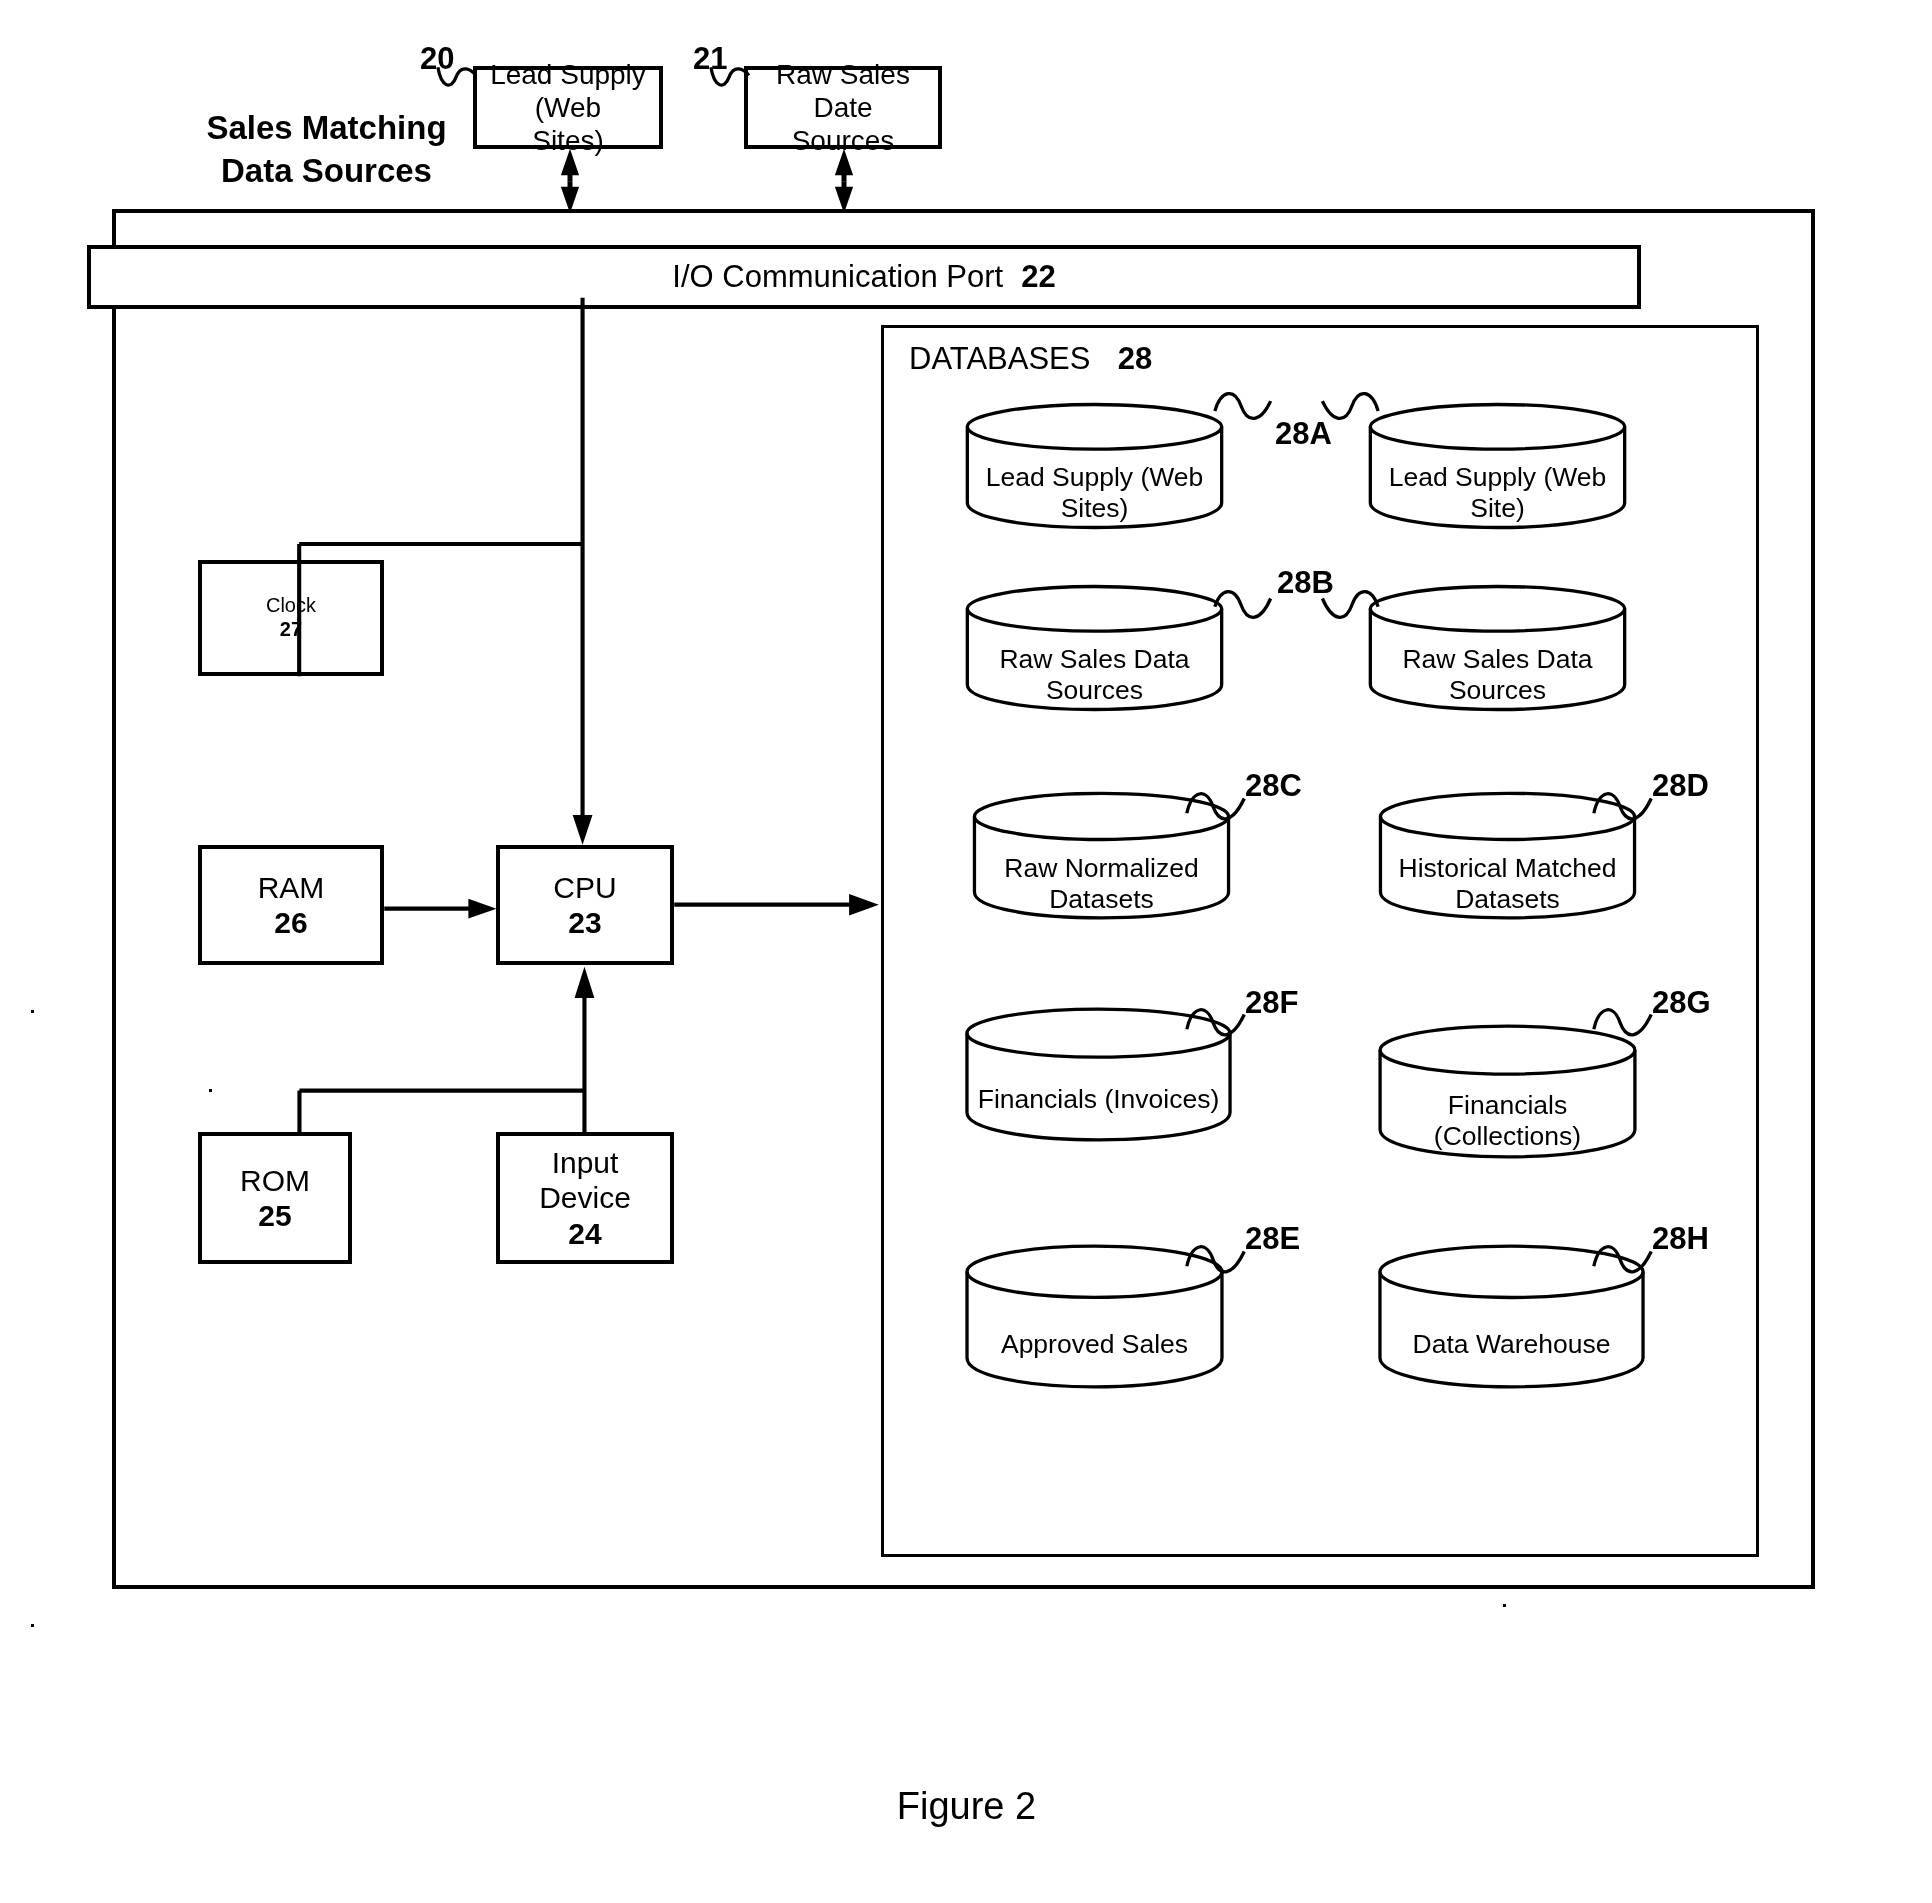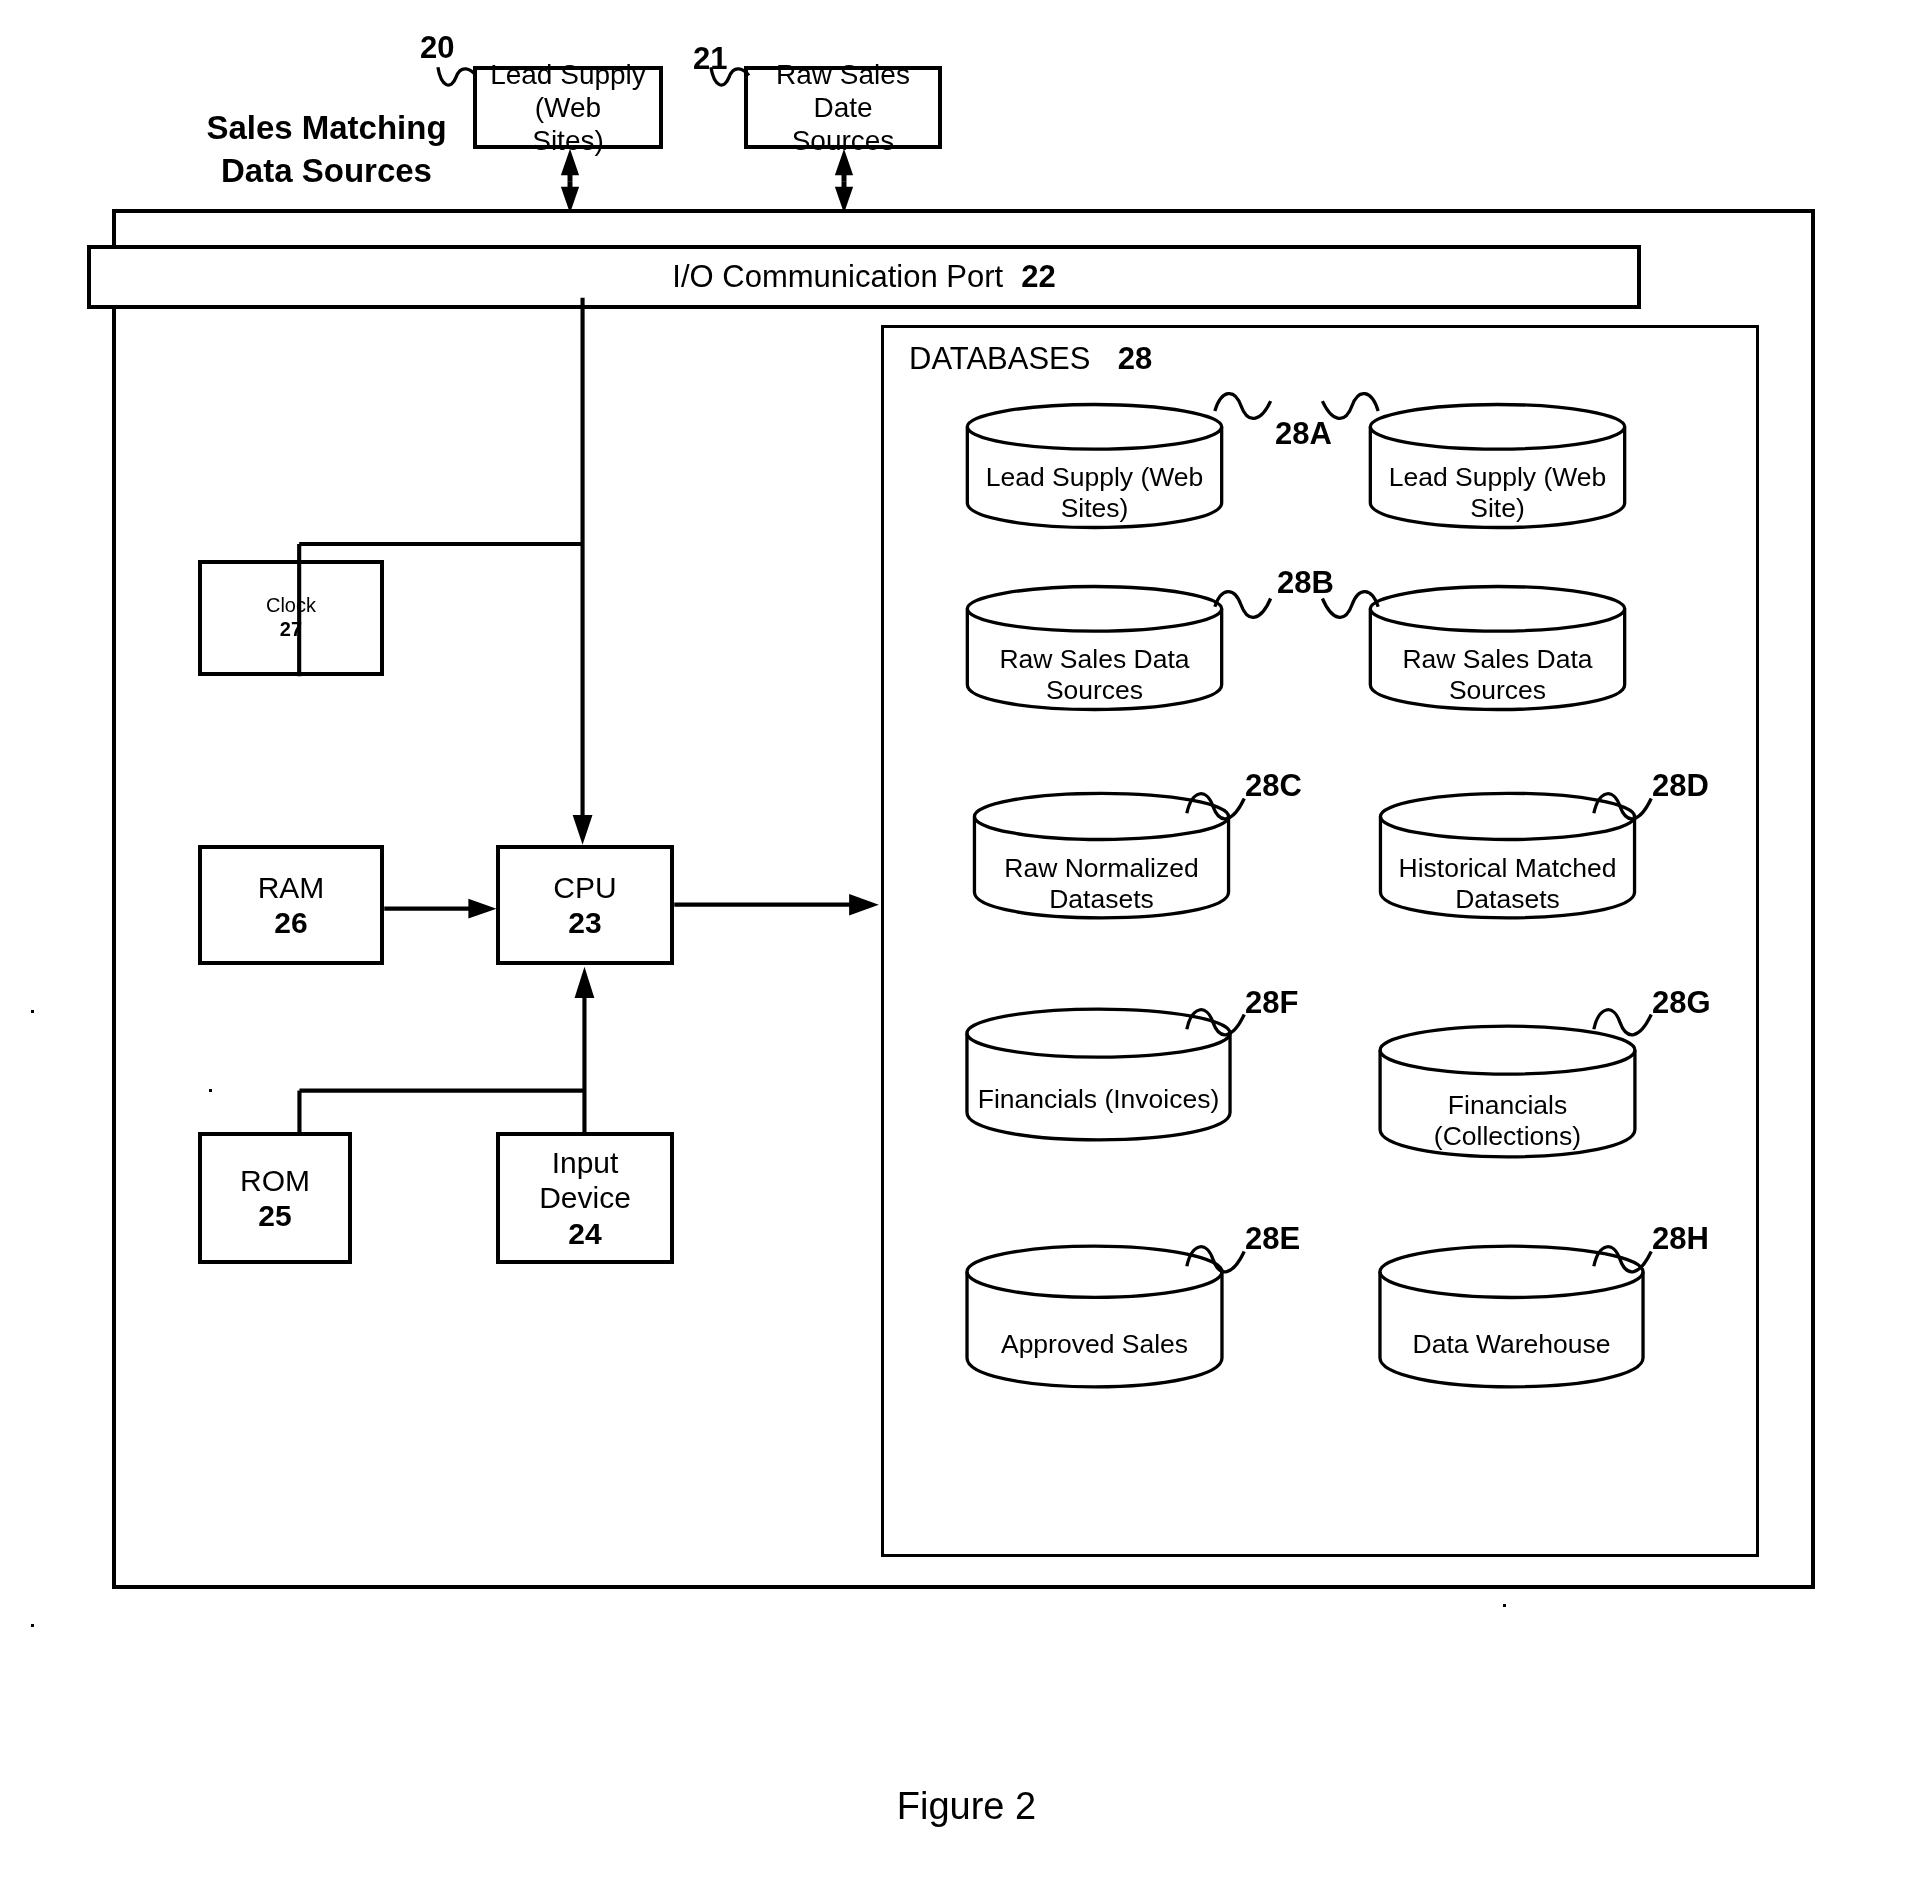--- a/index.html
+++ b/index.html
@@ -114,21 +114,21 @@
 
 <div id="page">
 
   <div class="abs heading-bold" style="left:149px; top:107px; width:355px;">Sales Matching
 Data Sources</div>
 
   <div class="abs box" style="left:473px; top:66px; width:190px; height:83px; font-size:28px;">
     <span class="box-label">Lead Supply (Web
 Sites)</span>
   </div>
-  <div class="abs ref" style="left:420px; top:32px;">20</div>
+  <div class="abs ref" style="left:420px; top:43px;">20</div>
 
   <div class="conn" style="left:436px; top:64px;">
     <svg width="50" height="33" viewBox="0 0 60 40">
       <path class="stroke-thin" d="M2,4 C6,28 18,32 24,16 C30,0 42,6 48,14"></path>
     </svg>
   </div>
 
   <div class="abs box" style="left:744px; top:66px; width:198px; height:83px; font-size:28px;">
     <span class="box-label">Raw Sales Date
 Sources</span>

